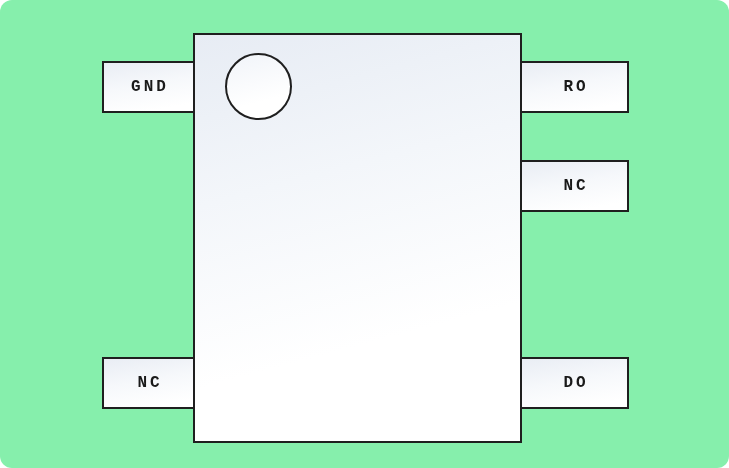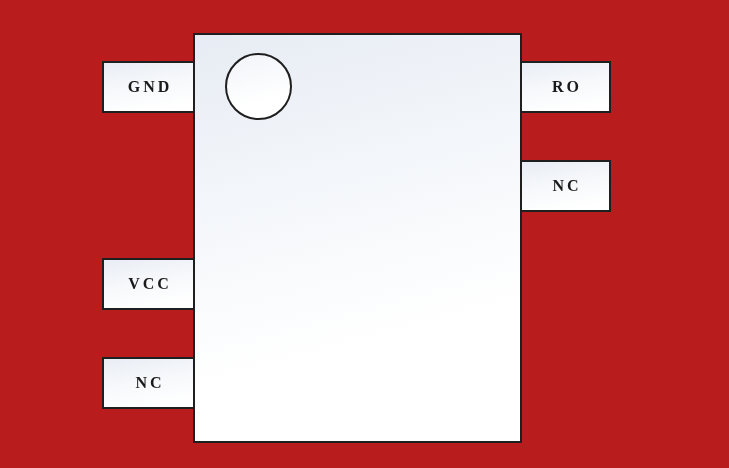--- a/index.html
+++ b/index.html
@@ -4,23 +4,24 @@
 <style>
   html, body {
     margin: 0;
     padding: 0;
     background: #ffffff;
   }
   .canvas {
     position: relative;
     width: 729px;
     height: 468px;
-    background: #b91c1c;
+    background: #86efac;
     overflow: hidden;
-    font-family: Liberation Serif, serif;
+    font-family: Liberation Mono, monospace;
+    border-radius: 12px;
   }
   .ic-body {
     position: absolute;
     left: 193px;
     top: 33px;
     width: 329px;
     height: 410px;
     box-sizing: border-box;
     border: 2px solid #1f1f1f;
     background: linear-gradient(165deg, #e7ecf4 0%, #f3f6fa 35%, #ffffff 72%);
@@ -48,21 +49,21 @@
     align-items: center;
     justify-content: center;
     z-index: 1;
   }
   .pin-left {
     left: 102px;
     border-right: none;
   }
   .pin-right {
     left: 522px;
-    width: 89px;
+    width: 107px;
     border-left: none;
   }
   .pin-label {
     font-size: 16px;
     font-weight: 700;
     letter-spacing: 3px;
     margin-right: -3px; 
     color: #1a1a1a;
     white-space: nowrap;
   }
@@ -72,27 +73,27 @@
 
 <div class="canvas">
 
   <div class="ic-body">
     <div class="pin1-dot"></div>
   </div>
 
   <div class="pin pin-left" style="top:61px">
     <span class="pin-label">GND</span>
   </div>
-  <div class="pin pin-left" style="top:258px">
-    <span class="pin-label">VCC</span>
-  </div>
   <div class="pin pin-left" style="top:357px">
     <span class="pin-label">NC</span>
   </div>
 
   <div class="pin pin-right" style="top:61px">
     <span class="pin-label">RO</span>
   </div>
   <div class="pin pin-right" style="top:160px">
     <span class="pin-label">NC</span>
   </div>
+  <div class="pin pin-right" style="top:357px">
+    <span class="pin-label">DO</span>
+  </div>
 
 </div>
 
 </body></html>

